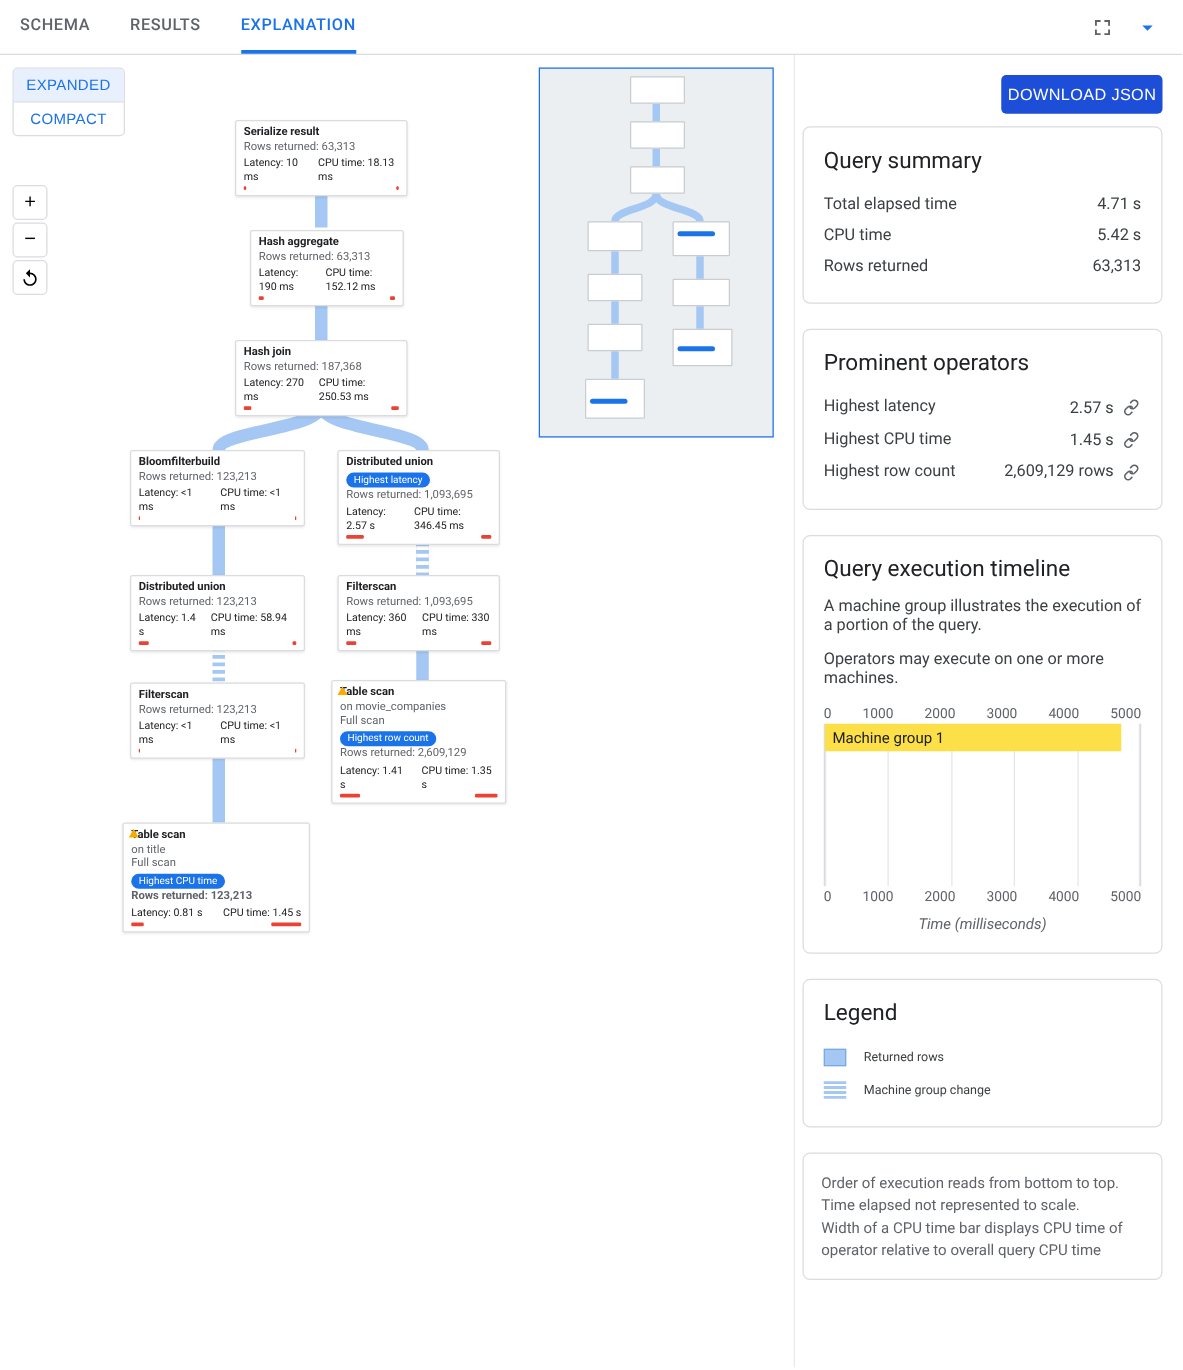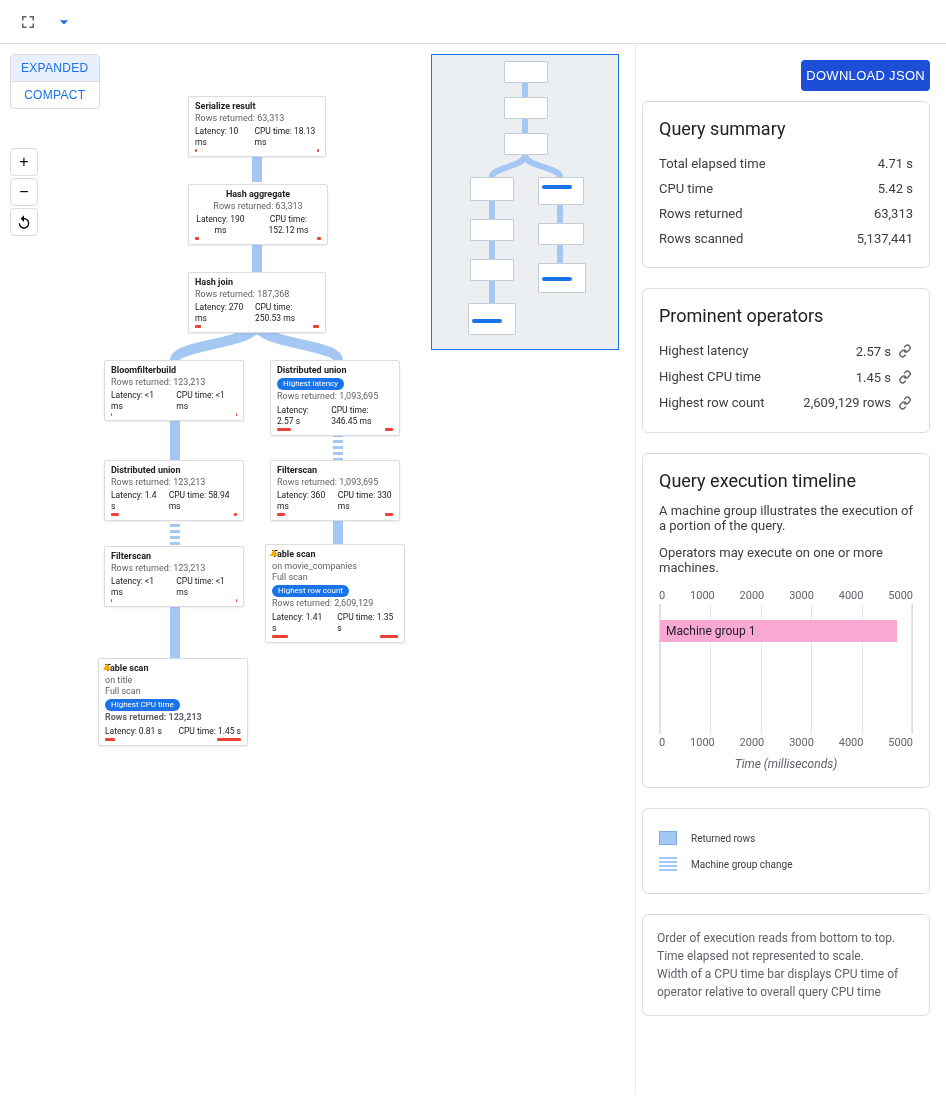--- a/index.html
+++ b/index.html
@@ -46,32 +46,37 @@
 .card h3 { font-size: 18px; font-weight: 400; margin-bottom: 12px; color: #202124; }
 .kv { display: flex; justify-content: space-between; font-size: 13px; padding: 5px 0; color: #3c4043; }
 .kv .val { display:flex; align-items:center; gap:6px; }
 .link-icon { width:16px; height:16px; fill:#5f6368; }
 .desc { font-size: 13px; color: #3c4043; margin-bottom: 12px; }
 
 .timeline { margin-top: 10px; }
 .axis { display: flex; justify-content: space-between; font-size: 11px; color: #5f6368; padding: 2px 0; }
 .tl-body { position: relative; height: 130px; border: 1px solid #dadce0; border-top: none; border-bottom: none; }
 .tl-body .grid { position: absolute; top: 0; bottom: 0; width: 1px; background: #e4e6e9; }
-.tl-bar { position: absolute; top: 16px; left: 0; height: 22px; background: #f9a8d4; display:flex; align-items:center; padding-left:6px; font-size:12px; color:#202124; }
+.tl-bar { position: absolute; top: 0; left: 0; height: 22px; background: #fde047; display:flex; align-items:center; padding-left:6px; font-size:12px; color:#202124; }
 .xlabel { text-align: center; font-style: italic; font-size: 12px; color: #5f6368; margin-top: 6px; }
 
 .legend-row { display:flex; align-items:center; gap:14px; padding:6px 0; font-size:10px; color:#3c4043; }
 .legend-sw { width:18px; height:14px; background:#a4c7f4; border:1px solid #7ba9e0; }
 .legend-dash { width:18px; height:14px; background: repeating-linear-gradient(to bottom, #a4c7f4 0, #a4c7f4 2px, #fff 2px, #fff 4px); }
 .footnote { font-size: 12px; color: #5f6368; border: 1px solid #dadce0; border-radius: 6px; padding: 14px; margin: 0 6px; line-height: 1.5; }
 </style>
 </head>
 <body>
 
 <div class="topbar">
+  <div class="tabs">
+    <div class="tab">SCHEMA</div>
+    <div class="tab">RESULTS</div>
+    <div class="tab active">EXPLANATION</div>
+  </div>
   <div class="topbar-icons">
     <div class="icon-btn">
       <svg viewBox="0 0 24 24" width="18" height="18">
           <path d="M4 4h6v2H6v4H4V4zm10 0h6v6h-2V6h-4V4zM4 14h2v4h4v2H4v-6zm14 0h2v6h-6v-2h4v-4z"></path>
         </svg>
     </div>
     <div class="icon-btn" style="fill:#1a73e8;">
       <svg viewBox="0 0 24 24" width="20" height="20">
           <path d="M7 10l5 5 5-5z"></path>
         </svg>
@@ -139,21 +144,21 @@
       <div class="metrics">
           <div>Latency: 10 ms</div>
           <div>CPU time: 18.13 ms</div>
         </div>
       <div class="bars">
           <div class="bar" style="width:2px"></div>
           <div class="bar" style="width:2px"></div>
         </div>
     </div>
 
-    <div class="node" style="left:188px; top:140px; width:140px;text-align:center;">
+    <div class="node" style="left:200px; top:140px; width:123px;">
       <div class="title">Hash aggregate</div>
       <div class="sub">Rows returned: 63,313</div>
       <div class="metrics">
           <div>Latency: 190 ms</div>
           <div>CPU time: 152.12 ms</div>
         </div>
       <div class="bars">
           <div class="bar" style="width:4px"></div>
           <div class="bar" style="width:4px"></div>
         </div>
@@ -314,24 +319,20 @@
           <span class="val">4.71 s</span>
         </div>
       <div class="kv">
           <span>CPU time</span>
           <span class="val">5.42 s</span>
         </div>
       <div class="kv">
           <span>Rows returned</span>
           <span class="val">63,313</span>
         </div>
-      <div class="kv">
-          <span>Rows scanned</span>
-          <span class="val">5,137,441</span>
-        </div>
     </div>
 
     <div class="card">
       <h3>Prominent operators</h3>
       <div class="kv">
           <span>Highest latency</span>
           <span class="val">
             <span>2.57 s</span>
             <svg class="link-icon" viewBox="0 0 24 24">
               <path d="M10 13a5 5 0 0 0 7.07 0l2.12-2.12a5 5 0 1 0-7.07-7.07L10.6 5.34a1 1 0 1 0 1.41 1.41l1.53-1.53a3 3 0 1 1 4.24 4.24l-2.12 2.12a3 3 0 0 1-4.24 0A1 1 0 0 0 10 13zm4-2a5 5 0 0 0-7.07 0L4.81 13.1a5 5 0 1 0 7.07 7.07l1.53-1.53a1 1 0 1 0-1.41-1.41l-1.53 1.53a3 3 0 1 1-4.24-4.24l2.12-2.12a3 3 0 0 1 4.24 0A1 1 0 0 0 14 11z"></path>
@@ -386,20 +387,21 @@
           <span>2000</span>
           <span>3000</span>
           <span>4000</span>
           <span>5000</span>
         </div>
         <div class="xlabel">Time (milliseconds)</div>
       </div>
     </div>
 
     <div class="card">
+      <h3>Legend</h3>
       <div class="legend-row">
           <div class="legend-sw"></div>
           <span>Returned rows</span>
         </div>
       <div class="legend-row">
           <div class="legend-dash"></div>
           <span>Machine group change</span>
         </div>
     </div>
 

